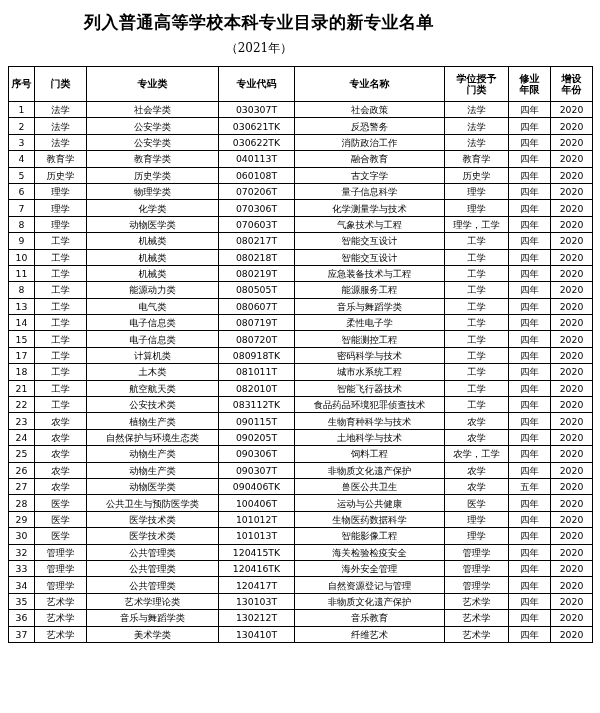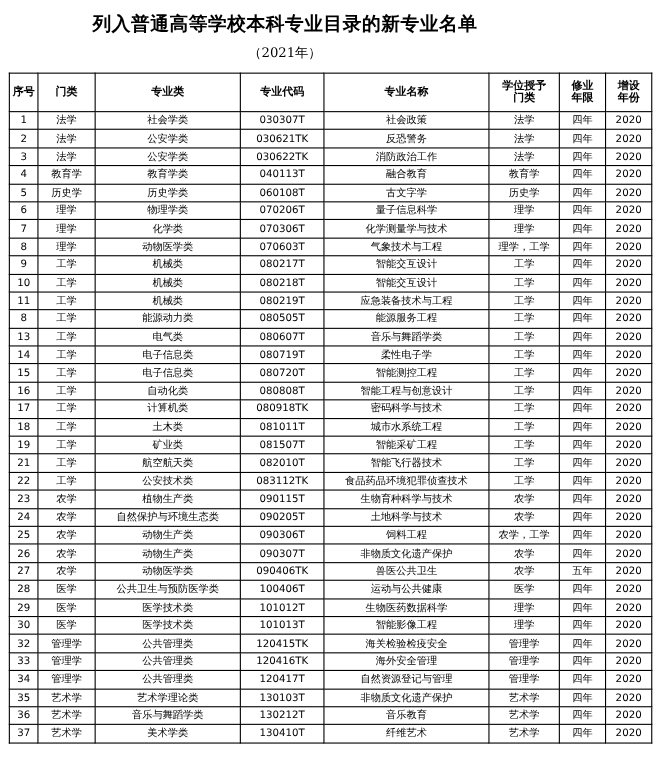--- a/index.html
+++ b/index.html
@@ -259,55 +259,35 @@
           <td>15</td>
           <td>工学</td>
           <td>电子信息类</td>
           <td>080720T</td>
           <td>智能测控工程</td>
           <td>工学</td>
           <td>四年</td>
           <td>2020</td>
         </tr>
         <tr>
-          <td>16</td>
-          <td>工学</td>
-          <td>自动化类</td>
-          <td>080808T</td>
-          <td>智能工程与创意设计</td>
-          <td>工学</td>
-          <td>四年</td>
-          <td>2020</td>
-        </tr>
-        <tr>
           <td>17</td>
           <td>工学</td>
           <td>计算机类</td>
           <td>080918TK</td>
           <td>密码科学与技术</td>
           <td>工学</td>
           <td>四年</td>
           <td>2020</td>
         </tr>
         <tr>
           <td>18</td>
           <td>工学</td>
           <td>土木类</td>
           <td>081011T</td>
           <td>城市水系统工程</td>
-          <td>工学</td>
-          <td>四年</td>
-          <td>2020</td>
-        </tr>
-        <tr>
-          <td>19</td>
-          <td>工学</td>
-          <td>矿业类</td>
-          <td>081507T</td>
-          <td>智能采矿工程</td>
           <td>工学</td>
           <td>四年</td>
           <td>2020</td>
         </tr>
         <tr>
           <td>21</td>
           <td>工学</td>
           <td>航空航天类</td>
           <td>082010T</td>
           <td>智能飞行器技术</td>

